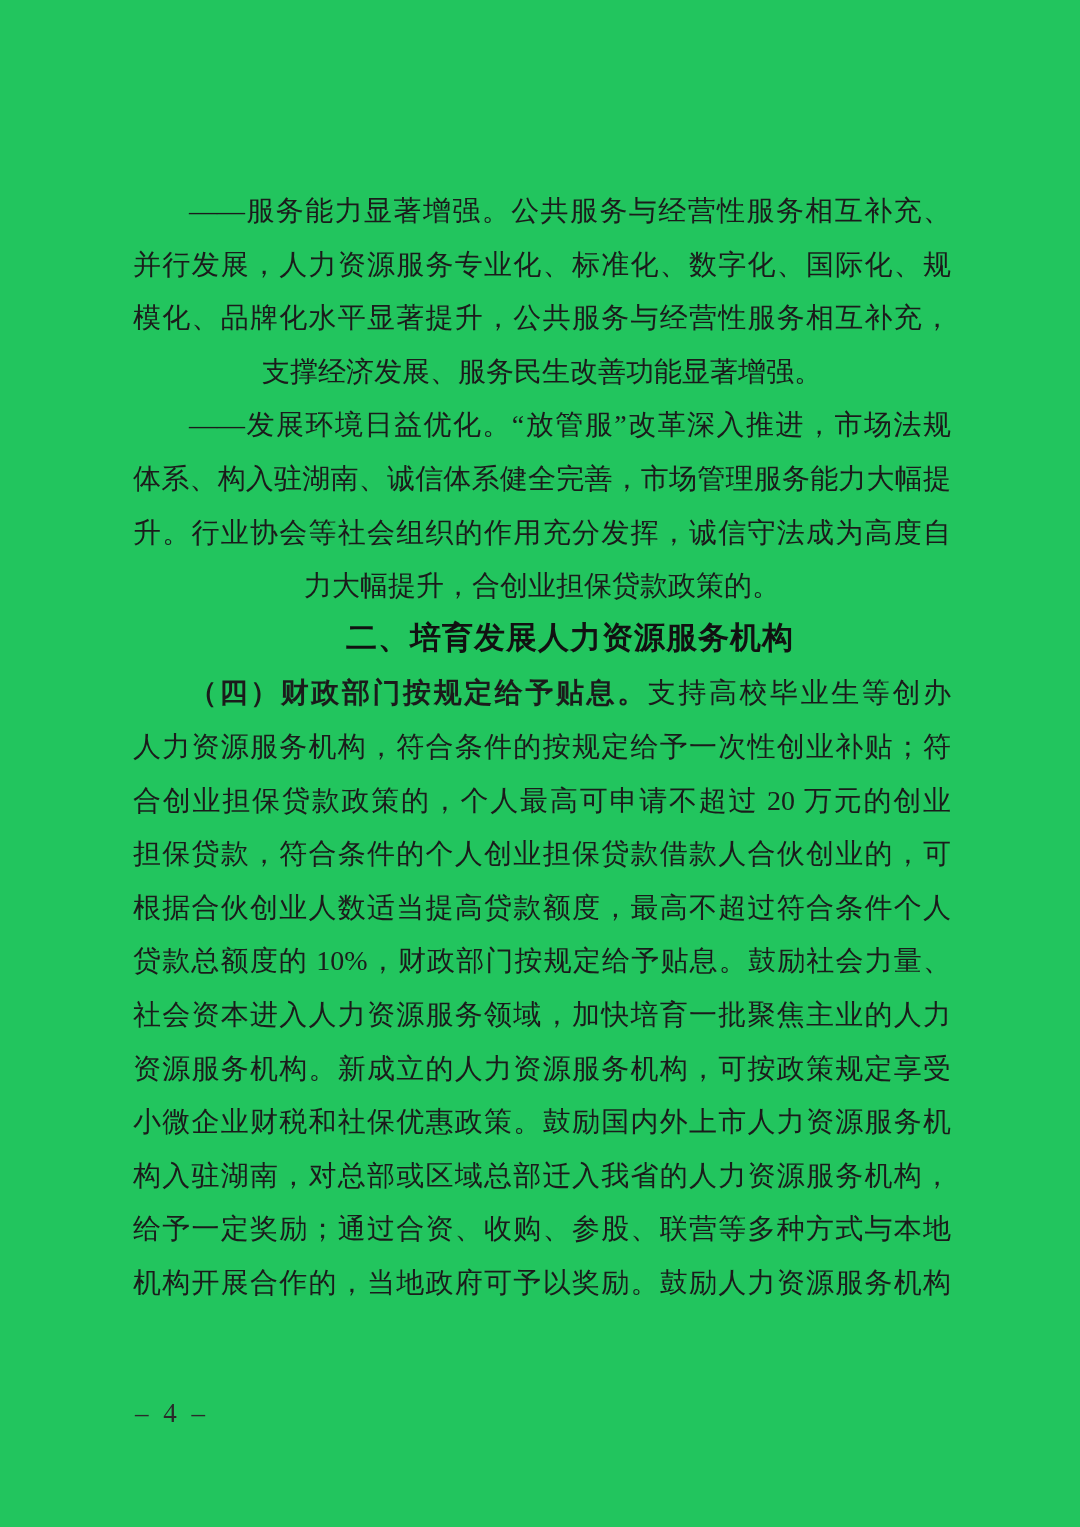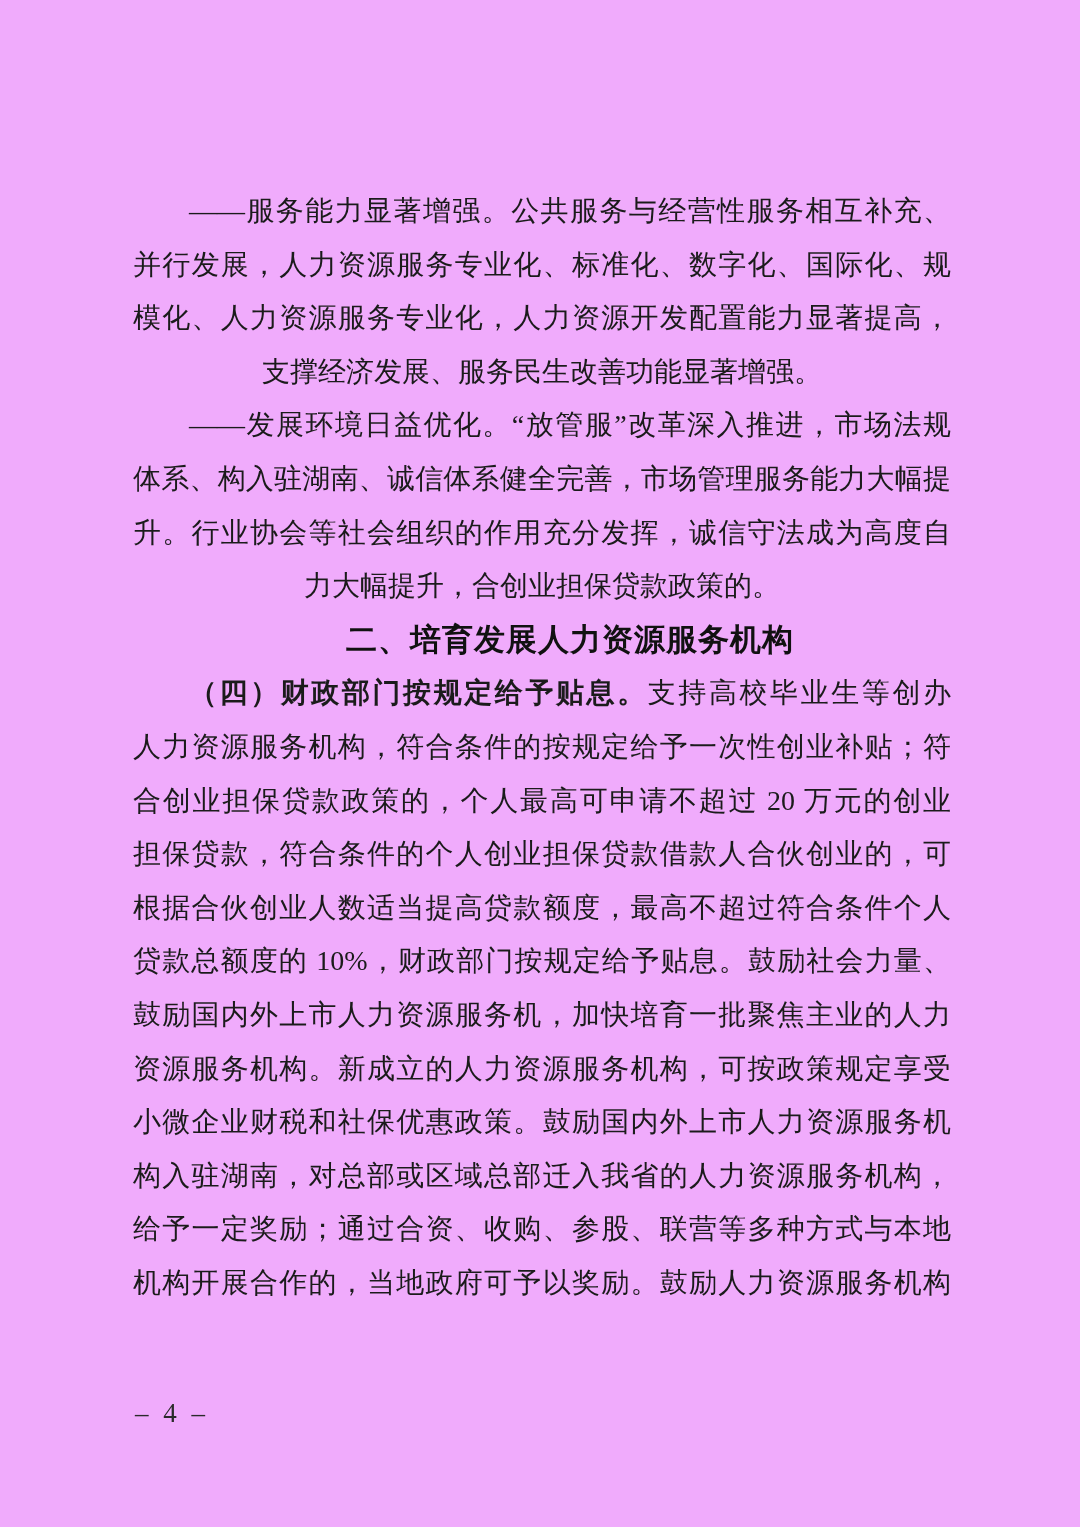--- a/index.html
+++ b/index.html
@@ -1,20 +1,20 @@
 <!DOCTYPE html>
 <html><head>
 <meta charset="utf-8">
 <style>
   html, body { margin: 0; padding: 0; background: #ffffff; }
   .page {
     position: relative;
     width: 1080px;
     height: 1527px;
-    background: #f0abfc;
+    background: #22c55e;
     overflow: hidden;
   }
   .text-block {
     position: absolute;
     left: 133px;
     top: 184px;
     width: 818px;
   }
   .line {
     font-family: "Liberation Serif", "DejaVu Serif", serif;
@@ -25,21 +25,21 @@
     text-align: center;
   }
   .line.justify {
     text-align: justify;
     text-align-last: justify;
   }
   .line.indent {
     text-indent: 56px;
   }
   .line.heading {
-    font-family: Liberation Serif, serif;
+    font-family: Liberation Mono, monospace;
     font-weight: 700;
     font-size: 31px;
     letter-spacing: 1px;
     color: #111111;
   }
   .bold-lead {
     font-weight: 700;
   }
   .footer {
     position: absolute;
@@ -51,34 +51,34 @@
     color: #2a2a2a;
   }
 </style>
 </head>
 <body>
 
 <div class="page">
   <main class="text-block" id="content">
       <div class="line justify indent">——服务能力显著增强。公共服务与经营性服务相互补充、</div>
       <div class="line justify">并行发展，人力资源服务专业化、标准化、数字化、国际化、规</div>
-      <div class="line justify">模化、人力资源服务专业化，人力资源开发配置能力显著提高，</div>
+      <div class="line justify">模化、品牌化水平显著提升，公共服务与经营性服务相互补充，</div>
       <div class="line">支撑经济发展、服务民生改善功能显著增强。</div>
       <div class="line justify indent">——发展环境日益优化。“放管服”改革深入推进，市场法规</div>
       <div class="line justify">体系、构入驻湖南、诚信体系健全完善，市场管理服务能力大幅提</div>
       <div class="line justify">升。行业协会等社会组织的作用充分发挥，诚信守法成为高度自</div>
       <div class="line">力大幅提升，合创业担保贷款政策的。</div>
       <div class="line heading indent">二、培育发展人力资源服务机构</div>
       <div class="line justify indent"><span class="bold-lead">（四）财政部门按规定给予贴息。</span><span>支持高校毕业生等创办</span></div>
       <div class="line justify">人力资源服务机构，符合条件的按规定给予一次性创业补贴；符</div>
       <div class="line justify">合创业担保贷款政策的，个人最高可申请不超过 20 万元的创业</div>
       <div class="line justify">担保贷款，符合条件的个人创业担保贷款借款人合伙创业的，可</div>
       <div class="line justify">根据合伙创业人数适当提高贷款额度，最高不超过符合条件个人</div>
       <div class="line justify">贷款总额度的 10%，财政部门按规定给予贴息。鼓励社会力量、</div>
-      <div class="line justify">鼓励国内外上市人力资源服务机，加快培育一批聚焦主业的人力</div>
+      <div class="line justify">社会资本进入人力资源服务领域，加快培育一批聚焦主业的人力</div>
       <div class="line justify">资源服务机构。新成立的人力资源服务机构，可按政策规定享受</div>
       <div class="line justify">小微企业财税和社保优惠政策。鼓励国内外上市人力资源服务机</div>
       <div class="line justify">构入驻湖南，对总部或区域总部迁入我省的人力资源服务机构，</div>
       <div class="line justify">给予一定奖励；通过合资、收购、参股、联营等多种方式与本地</div>
       <div class="line justify">机构开展合作的，当地政府可予以奖励。鼓励人力资源服务机构</div>
     </main>
   <div class="footer">– 4 –</div>
 </div>
 
 </body></html>

